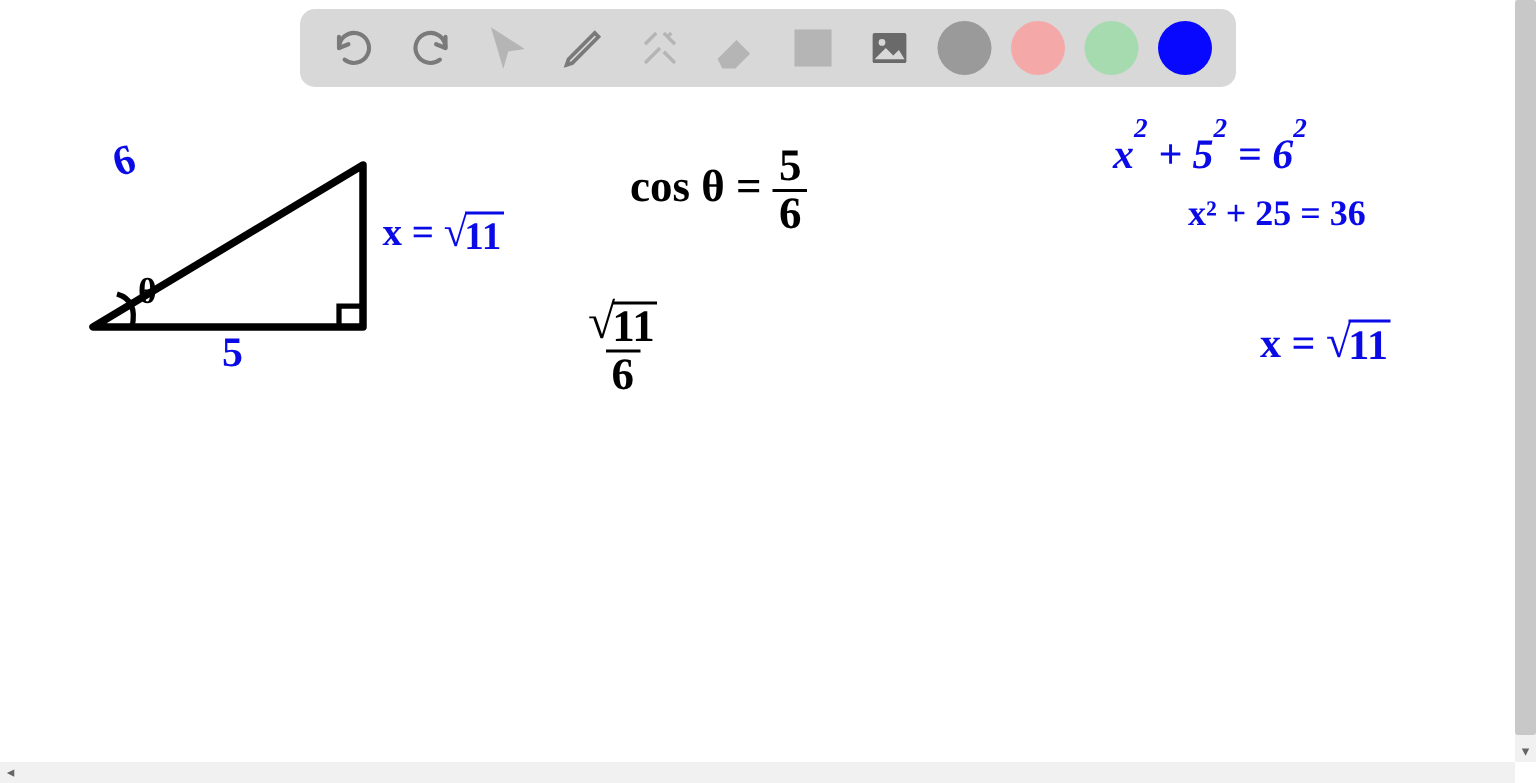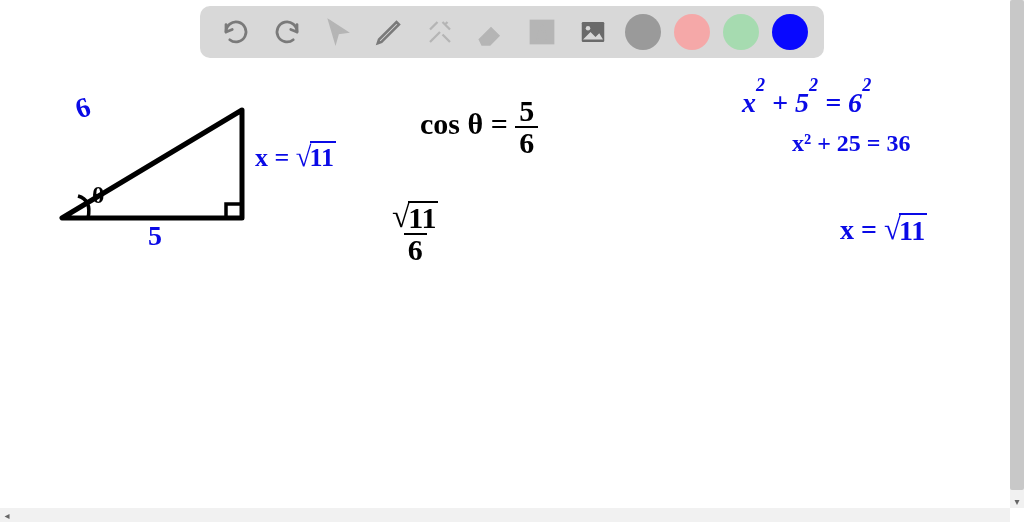--- a/index.html
+++ b/index.html
@@ -60,21 +60,21 @@
       display: inline-flex;
       flex-direction: column;
       align-items: center;
       vertical-align: middle;
       line-height: 1;
     }
     .frac .num { padding: 0 2px; }
     .frac .den { border-top: 2.5px solid currentColor; padding: 0 4px; }
     .sqrt {
       display: inline-flex;
-      align-items: flex-end;
+      align-items: center;
       position: relative;
     }
     .sqrt::before {
       content: "√";
       font-size: 1.1em;
       margin-right: -2px;
     }
     .sqrt .radicand {
       border-top: 2.5px solid currentColor;
       padding: 0 2px 0 0;

